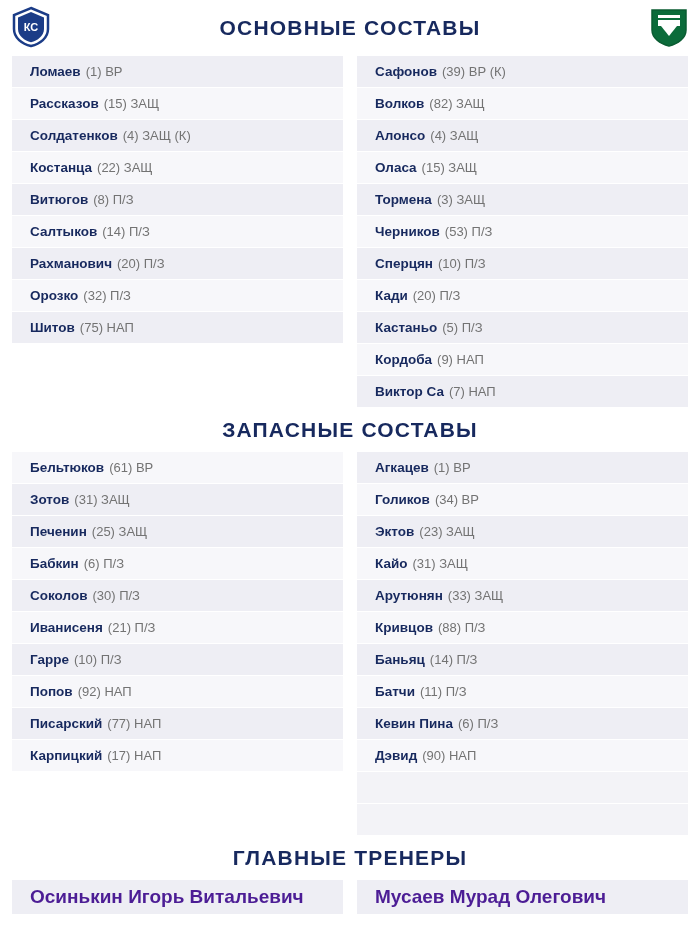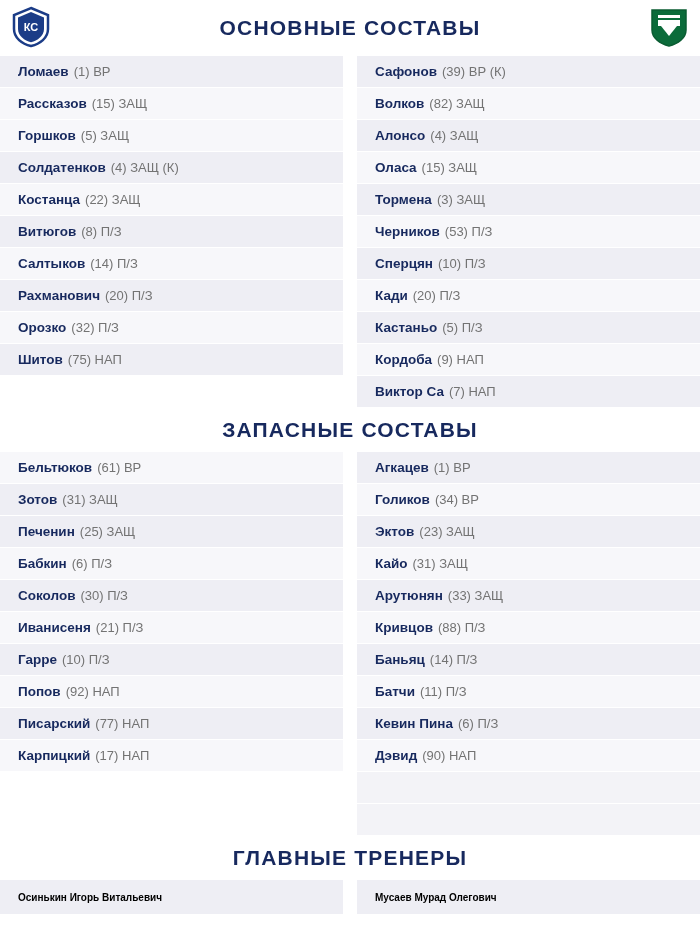--- a/index.html
+++ b/index.html
@@ -40,21 +40,21 @@
     color: #17295e;
     letter-spacing: 1.2px;
     text-align: center;
     font-family: "Liberation Sans", sans-serif;
   }
 
   
   .squad {
     display: flex;
     gap: 14px;
-    padding: 0 0;
+    padding: 0 12px;
   }
   .col {
     flex: 1 1 0;
     display: flex;
     flex-direction: column;
   }
   .row {
     height: 32px;
     display: flex;
     align-items: center;
@@ -83,23 +83,23 @@
     align-items: center;
     justify-content: center;
   }
 
   .coach-row {
     height: 34px;
     display: flex;
     align-items: center;
     padding-left: 18px;
     background: #eeeef4;
-    font-size: 10px;
+    font-size: 19px;
     font-weight: bold;
-    color: #000000;
+    color: #4c1d95;
   }
 </style>
 </head>
 <body>
 
 <div id="page">
 
   <div class="header-bar">
     <div class="crest crest-left">
       <svg width="42" height="42" viewBox="0 0 42 42">
@@ -124,24 +124,20 @@
   <div class="squad">
     <div class="col">
       <div class="row odd">
           <span class="pl-name">Ломаев</span>
           <span class="pl-meta">(1) ВР</span>
         </div>
       <div class="row even">
           <span class="pl-name">Рассказов</span>
           <span class="pl-meta">(15) ЗАЩ</span>
         </div>
-      <div class="row even">
-          <span class="pl-name">Горшков</span>
-          <span class="pl-meta">(5) ЗАЩ</span>
-        </div>
       <div class="row odd">
           <span class="pl-name">Солдатенков</span>
           <span class="pl-meta">(4) ЗАЩ (К)</span>
         </div>
       <div class="row even">
           <span class="pl-name">Костанца</span>
           <span class="pl-meta">(22) ЗАЩ</span>
         </div>
       <div class="row odd">
           <span class="pl-name">Витюгов</span>

